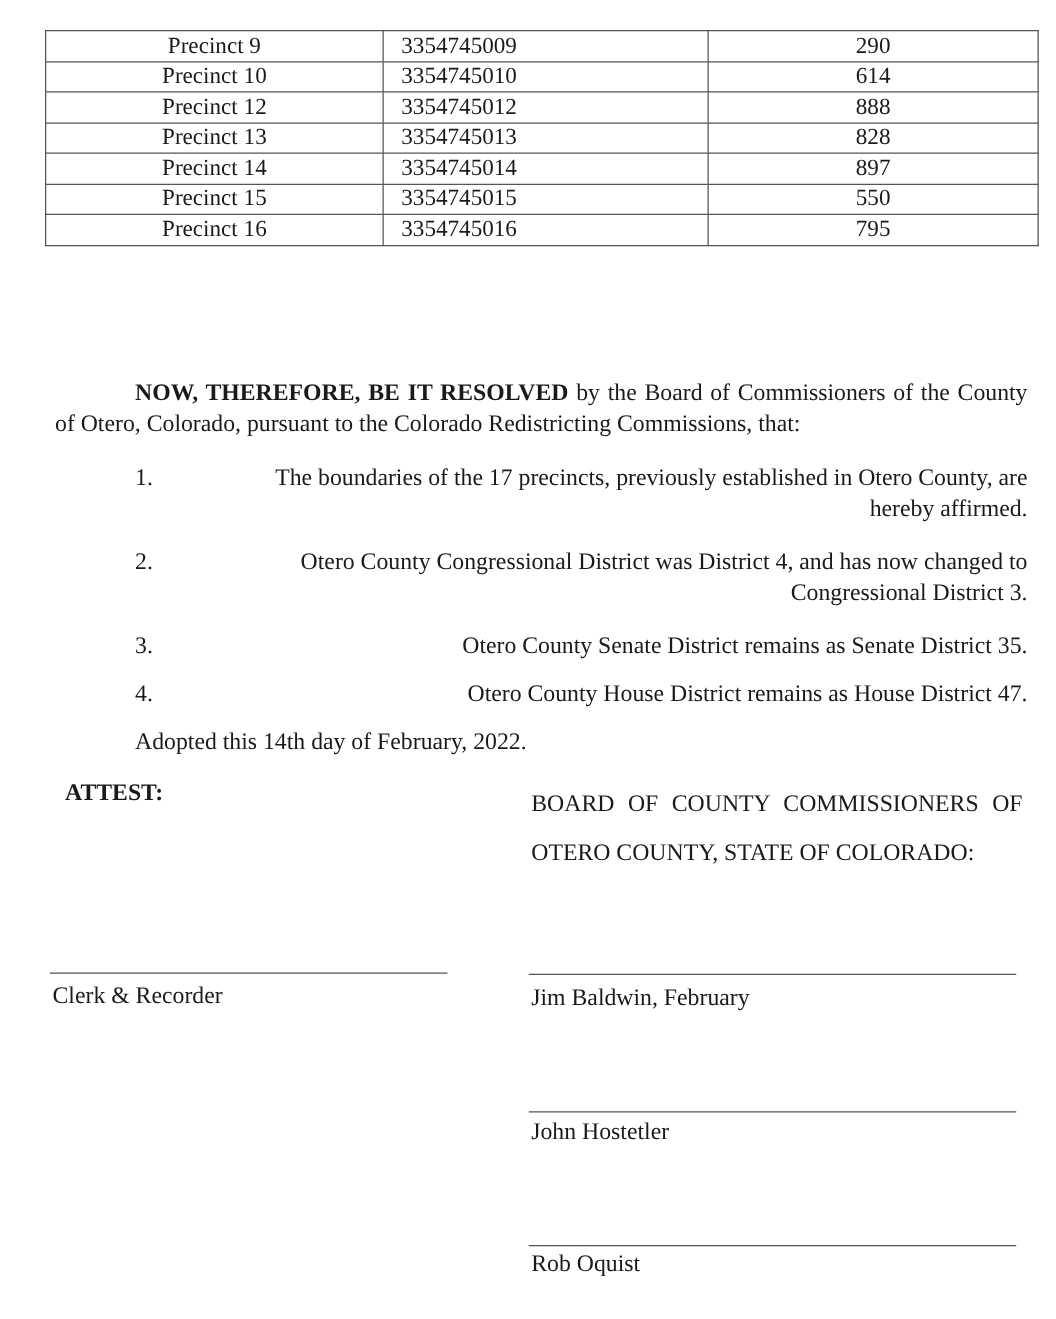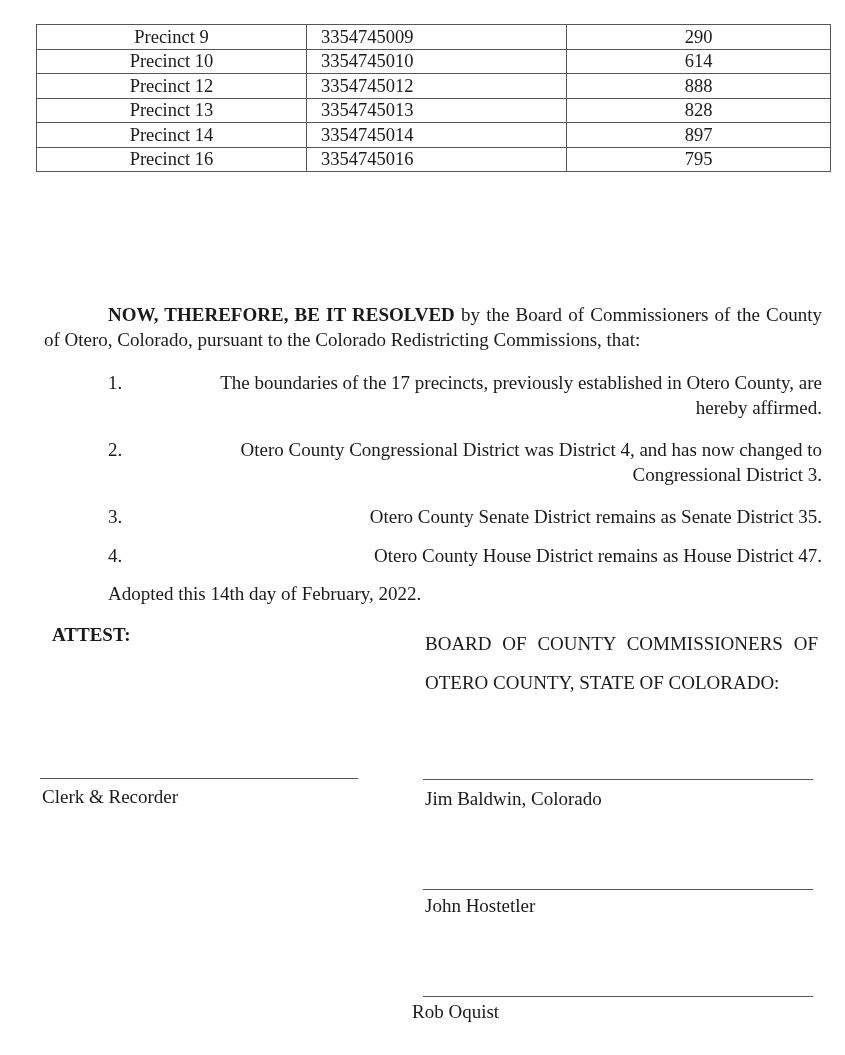--- a/index.html
+++ b/index.html
@@ -123,20 +123,25 @@
       <td>Precinct 13</td>
       <td class="code">3354745013</td>
       <td>828</td>
     </tr>
     <tr>
       <td>Precinct 14</td>
       <td class="code">3354745014</td>
       <td>897</td>
     </tr>
     <tr>
+      <td>Precinct 15</td>
+      <td class="code">3354745015</td>
+      <td>550</td>
+    </tr>
+    <tr>
       <td>Precinct 16</td>
       <td class="code">3354745016</td>
       <td>795</td>
     </tr>
   </tbody>
 </table>
 
 <p class="resolved" style="margin:0;">
   <b>NOW, THEREFORE, BE IT RESOLVED</b><span> by the Board of Commissioners of the County of Otero, Colorado, pursuant to the Colorado Redistricting Commissions, that:</span>
 </p>
@@ -160,19 +165,19 @@
 
 <div class="adopted">Adopted this 14th day of February, 2022.</div>
 
 <div class="attest">ATTEST:</div>
 <div class="board">BOARD OF COUNTY COMMISSIONERS OF OTERO COUNTY, STATE OF COLORADO:</div>
 
 <div class="sig-line" style="left:40px; top:778px; width:318px;"></div>
 <div class="sig-name" style="left:42px; top:786px;">Clerk &amp; Recorder</div>
 
 <div class="sig-line" style="left:423px; top:779px; width:390px;"></div>
-<div class="sig-name" style="left:425px; top:788px;">Jim Baldwin, Colorado</div>
+<div class="sig-name" style="left:425px; top:788px;">Jim Baldwin, February</div>
 
 <div class="sig-line" style="left:423px; top:889px; width:390px;"></div>
 <div class="sig-name" style="left:425px; top:895px;">John Hostetler</div>
 
 <div class="sig-line" style="left:423px; top:996px; width:390px;"></div>
-<div class="sig-name" style="left:412px; top:1001px;">Rob Oquist</div>
+<div class="sig-name" style="left:425px; top:1001px;">Rob Oquist</div>
 
 </body></html>

